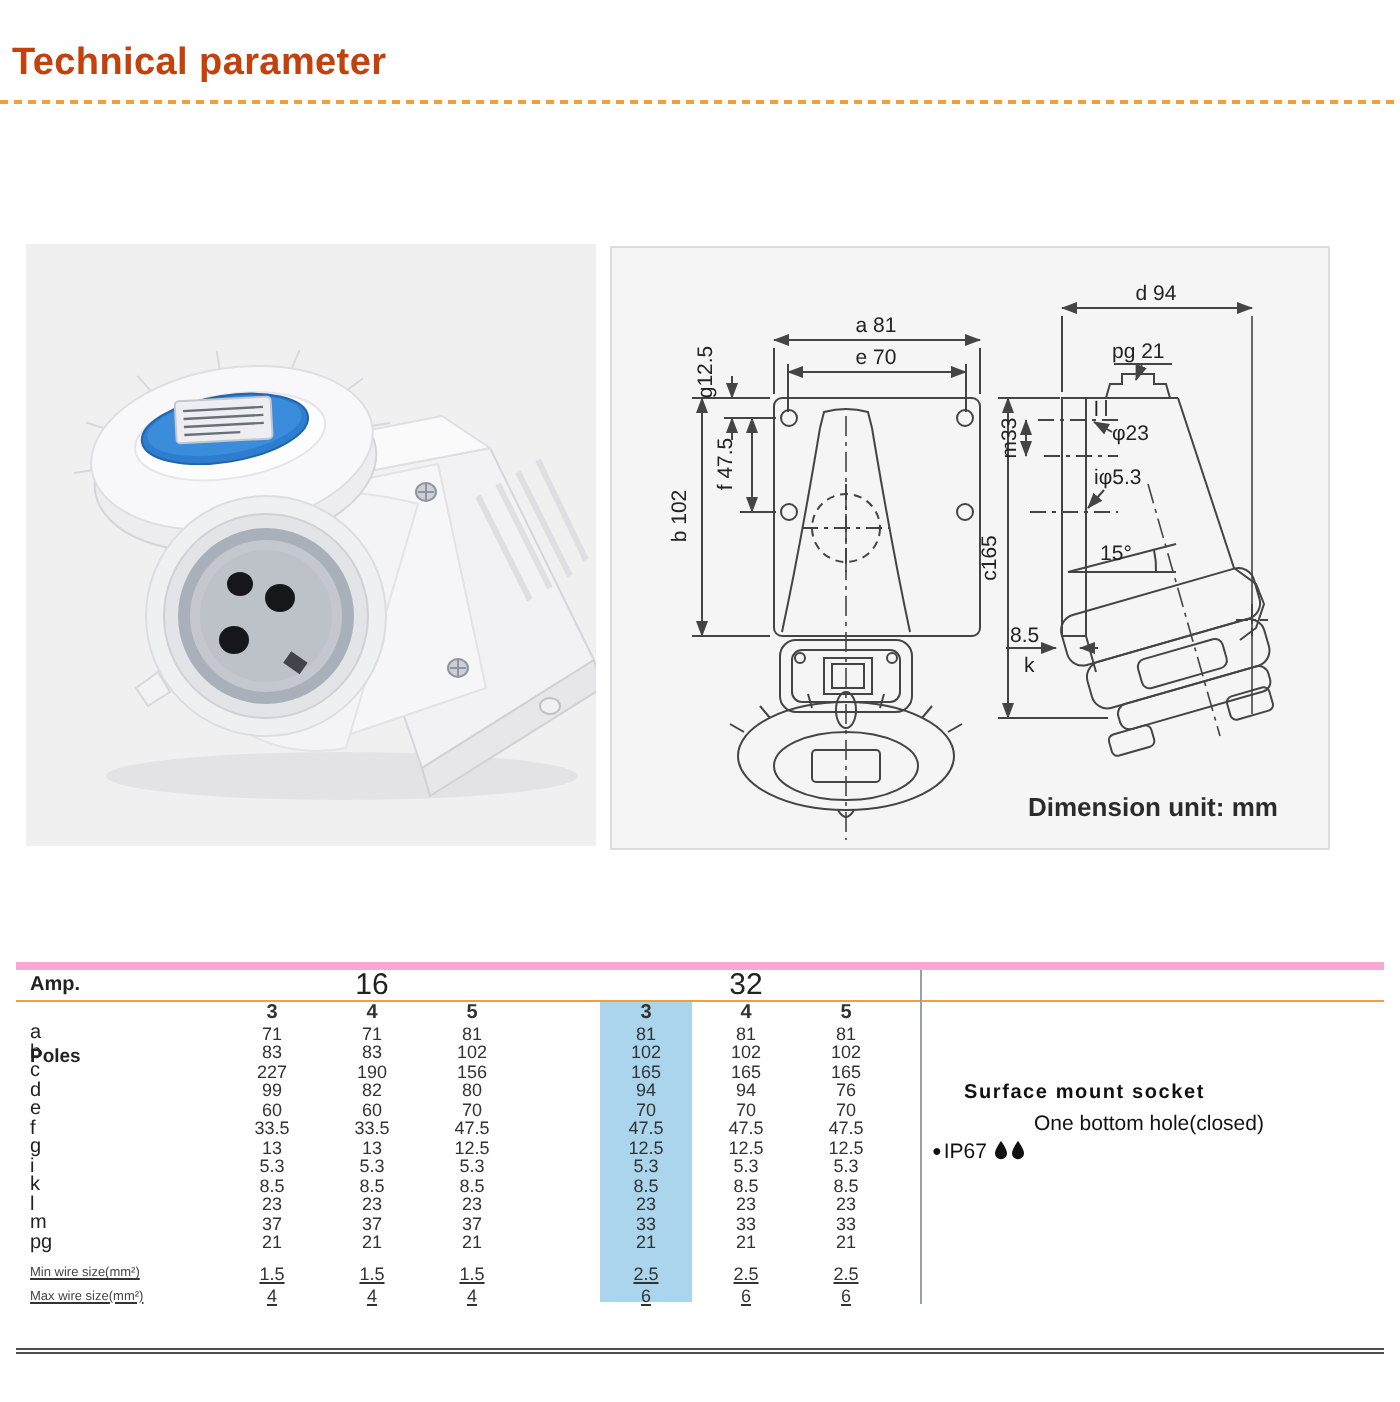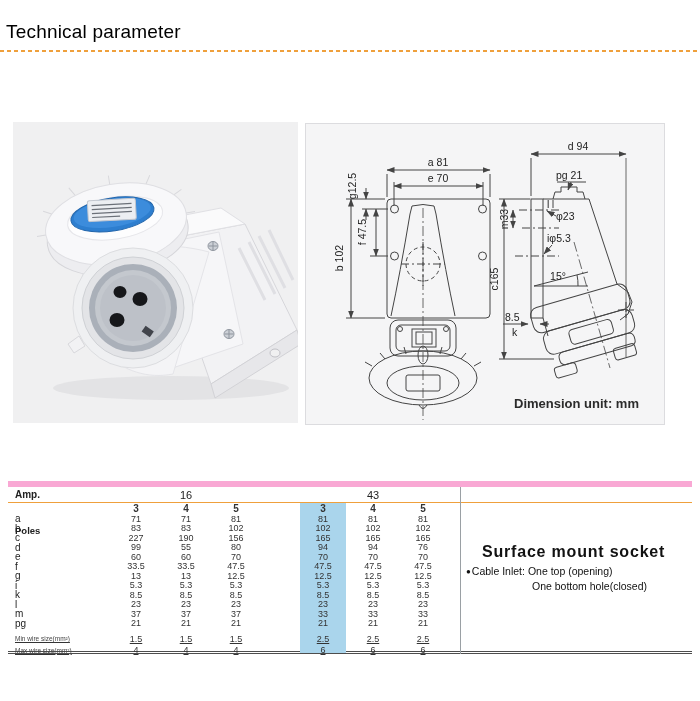--- a/index.html
+++ b/index.html
@@ -3,63 +3,63 @@
 <meta charset="utf-8">
 <style>
   html,body{margin:0;padding:0;}
   body{
     width:700px;height:701px;position:relative;background:#ffffff;
     font-family:"Liberation Sans","DejaVu Sans",sans-serif;color:#333;
     overflow:hidden;
   }
   
   .page-title{
-    position:absolute;left:6px;top:21px;font-size:19px;color:#000000;
-    font-weight:400;letter-spacing:.2px;
+    position:absolute;left:6px;top:21px;font-size:19px;color:#c2410c;
+    font-weight:700;letter-spacing:.2px;
   }
   .dashed-rule{
     position:absolute;left:0;top:50px;width:700px;height:2px;
     background:repeating-linear-gradient(90deg,#efa03c 0 4px,transparent 4px 7px);
   }
   
   .photo-panel{position:absolute;left:13px;top:122px;width:285px;height:301px;}
   .drawing-panel{
     position:absolute;left:305px;top:123px;width:360px;height:302px;
     background:#f5f5f6;border:1px solid #dcdcdf;box-sizing:border-box;
   }
   .drawing-panel svg{display:block;}
   svg text{font-family:"Liberation Sans","DejaVu Sans",sans-serif;fill:#232323;}
   .dim-text{font-size:10.5px;}
   .unit-text{font-size:13px;font-weight:700;fill:#2b2b2b;}
   
   .spec-table{
-    position:absolute;left:8px;top:481px;width:684px;height:173px;
-    border-top:6px solid #f9a8d4;border-bottom:3px double #4d4d4d;
+    position:absolute;left:8px;top:481px;width:684px;height:196px;
+    border-top:4px solid #f9a8d4;border-bottom:3px double #4d4d4d;
     box-sizing:border-box;
   }
   .amp-row{display:flex;align-items:center;height:15px;border-bottom:1px solid #efa03c;position:relative;z-index:2;}
   .amp-label{width:103px;padding-left:7px;box-sizing:border-box;font-size:10px;font-weight:700;color:#222;}
-  .amp-group{width:150px;text-align:center;font-size:11px;color:#222;}
+  .amp-group{width:150px;text-align:center;font-size:15px;color:#222;}
   .tspacer{width:37px;}
   .trow{display:flex;align-items:center;height:9.5px;position:relative;z-index:2;}
   .trow.poles-row{height:11px;}
   .trow.wire-row{height:11.5px;text-decoration:underline;}
   .tlabel{width:103px;padding-left:7px;box-sizing:border-box;font-size:10px;color:#222;}
   .poles-row .tlabel{font-weight:700;font-size:9.5px;margin-top:43px;}
   .wire-row .tlabel{font-size:6.5px;color:#444;}
   .tcell{width:50px;text-align:center;font-size:9px;color:#333;}
   .poles-row .tcell{font-weight:700;font-size:10px;}
   .row-gap{height:5px;}
   .hl-col{position:absolute;left:292px;top:16px;width:46px;height:150px;background:#aad5ec;z-index:1;}
   .v-divider{position:absolute;left:452px;top:0;width:1px;height:167px;background:#9aa0a4;z-index:3;}
   
   .notes{position:absolute;left:458px;top:56px;z-index:4;font-size:10.5px;color:#111;}
-  .notes-title{font-weight:700;font-size:16px;letter-spacing:.8px;margin-left:16px;margin-bottom:3px;}
+  .notes-title{font-weight:700;font-size:10px;letter-spacing:.8px;margin-left:16px;margin-bottom:3px;}
   .note-line{line-height:14px;white-space:nowrap;}
-  .note-indent{margin-left:66px;}
+  .note-indent{margin-left:51px;}
   .bullet{font-size:8px;vertical-align:1px;margin-right:1px;}
   .drop-icons{display:inline-block;vertical-align:-1px;margin-left:4px;}
 </style>
 </head>
 <body>
 
 <div class="page-title">Technical parameter</div>
 <div class="dashed-rule"></div>
 
 <div class="photo-panel">
@@ -220,21 +220,21 @@
 </div>
 
 <div class="spec-table">
   <div class="hl-col" style="background: rgb(170, 213, 236);"></div>
   <div class="v-divider"></div>
 
   <div class="amp-row">
     <div class="amp-label">Amp.</div>
     <div class="amp-group">16</div>
     <div class="tspacer"></div>
-    <div class="amp-group">43</div>
+    <div class="amp-group">32</div>
   </div>
 
   <div>
       <div class="trow poles-row">
         <div class="tlabel">Poles</div>
         <div class="tcell">3</div>
         <div class="tcell">4</div>
         <div class="tcell">5</div>
         <div class="tspacer"></div>
         <div class="tcell">3</div>
@@ -267,21 +267,21 @@
         <div class="tcell">190</div>
         <div class="tcell">156</div>
         <div class="tspacer"></div>
         <div class="tcell">165</div>
         <div class="tcell">165</div>
         <div class="tcell">165</div>
       </div>
       <div class="trow">
         <div class="tlabel">d</div>
         <div class="tcell">99</div>
-        <div class="tcell">55</div>
+        <div class="tcell">82</div>
         <div class="tcell">80</div>
         <div class="tspacer"></div>
         <div class="tcell">94</div>
         <div class="tcell">94</div>
         <div class="tcell">76</div>
       </div>
       <div class="trow">
         <div class="tlabel">e</div>
         <div class="tcell">60</div>
         <div class="tcell">60</div>
@@ -379,16 +379,19 @@
         <div class="tcell">4</div>
         <div class="tspacer"></div>
         <div class="tcell">6</div>
         <div class="tcell">6</div>
         <div class="tcell">6</div>
       </div>
     </div>
 
   <div class="notes">
     <div class="notes-title">Surface mount socket</div>
-    <div class="note-line"><span class="bullet">●</span><span>Cable Inlet: One top (opening)</span></div>
     <div class="note-line note-indent">One bottom hole(closed)</div>
+    <div class="note-line"><span class="bullet">●</span><span>IP67</span><svg class="drop-icons" width="16" height="10" viewBox="0 0 16 10">
+          <path d="M3.5,0.5 C3.5,0.5 6.5,4.5 6.5,6.6 A3,3 0 0 1 0.5,6.6 C0.5,4.5 3.5,0.5 3.5,0.5 Z" fill="#111"></path>
+          <path d="M12,0.5 C12,0.5 15,4.5 15,6.6 A3,3 0 0 1 9,6.6 C9,4.5 12,0.5 12,0.5 Z" fill="#111"></path>
+        </svg></div>
   </div>
 </div>
 
 </body></html>

